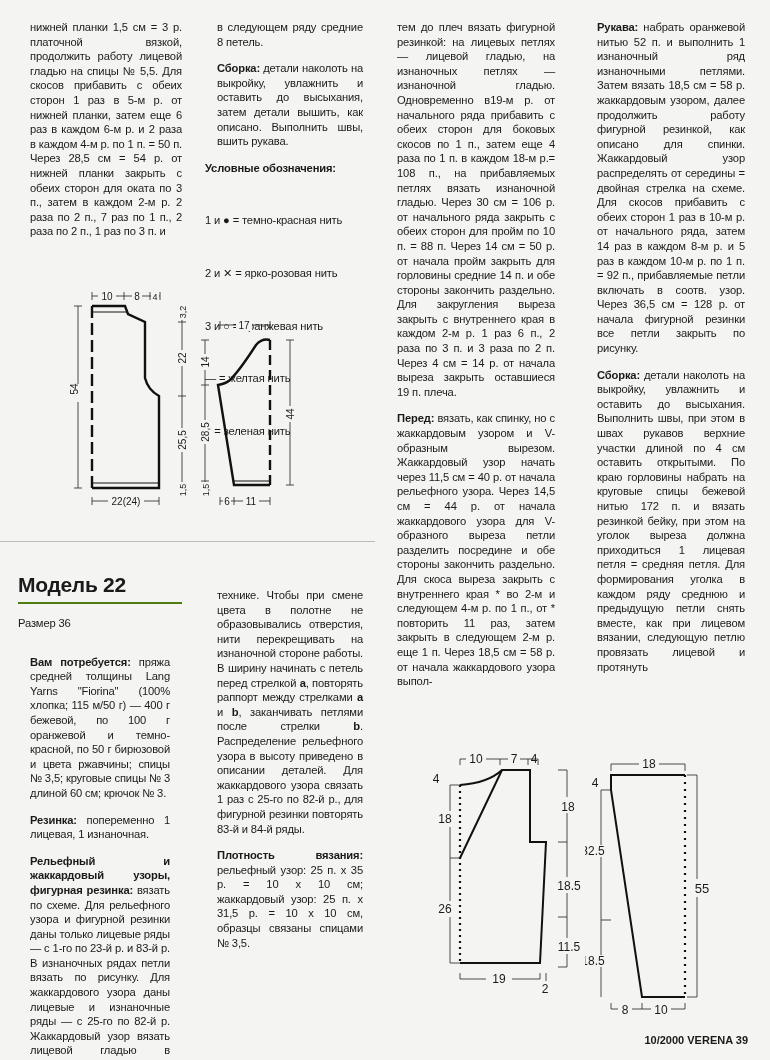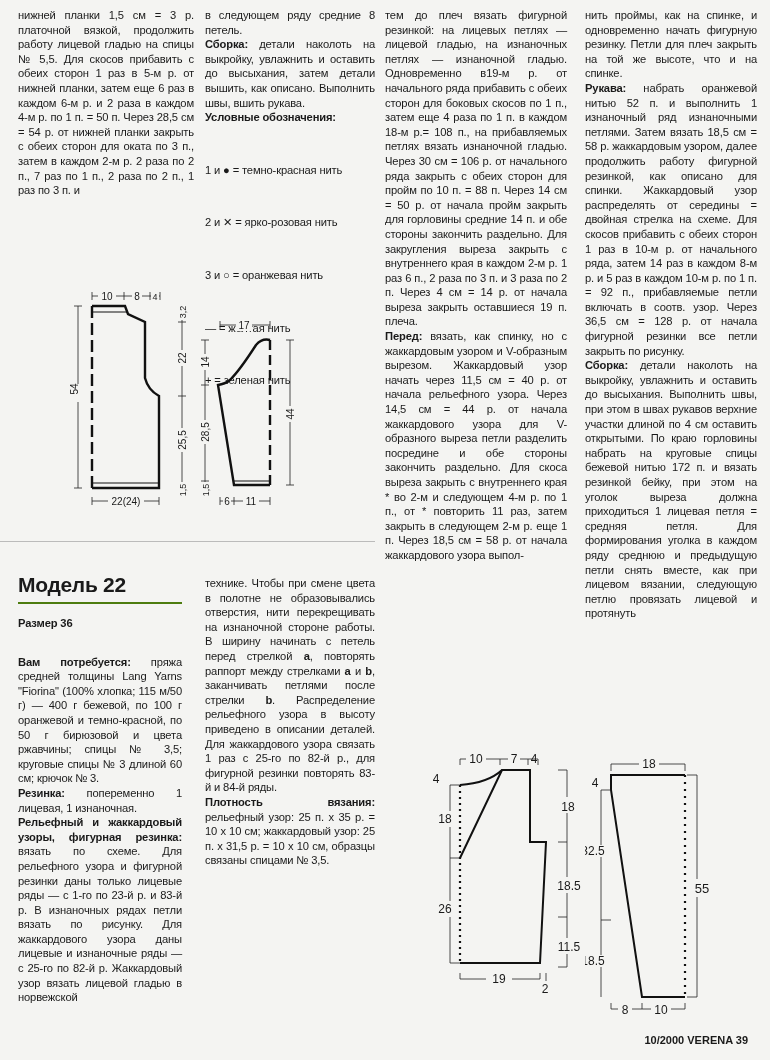--- a/index.html
+++ b/index.html
@@ -1,25 +1,25 @@
 <!DOCTYPE html>
 <html><head>
 <meta charset="utf-8">
 <style>
   html,body{margin:0;padding:0;}
   body{width:770px;height:1060px;background:#f4f4f2;position:relative;overflow:hidden;
        font-family:"Liberation Sans", sans-serif;color:#1a1a1a;}
   .col{position:absolute;font-size:11.2px;line-height:14.6px;text-align:justify;letter-spacing:-0.15px;}
-  .col p{margin:0;}
+  .col p{margin:12px;}
   .col b{font-weight:bold;}
   .legend-title{font-weight:bold;margin-top:0;}
   .legend-line{text-align:left;margin-top:38px;}
   .rule{position:absolute;left:0;width:770px;border-top:1px solid #bbb;}
   .model-title{font-size:21px;font-weight:bold;line-height:26px;padding-bottom:4px;border-bottom:2px solid #4d7c0f;margin-bottom:12px;letter-spacing:-0.3px;}
-  .size{font-weight:bold;margin-bottom:24px;}
+  .size{font-weight:normal;margin-bottom:24px;}
   .footer{position:absolute;right:22px;bottom:14px;font-size:11px;font-weight:bold;}
   svg text{font-family:"Liberation Sans", sans-serif;fill:#1a1a1a;}
   .diag{position:absolute;}
 </style>
 </head>
 <body>
 
 <div class="col" style="left:18px;top:8px;width:176px;">
   <p>нижней планки 1,5 см = 3 р. платочной вязкой, продолжить работу лицевой гладью на спицы № 5,5. Для скосов прибавить с обеих сторон 1 раз в 5-м р. от нижней планки, затем еще 6 раз в каждом 6-м р. и 2 раза в каждом 4-м р. по 1 п. = 50 п. Через 28,5 см = 54 р. от нижней планки закрыть с обеих сторон для оката по 3 п., затем в каждом 2-м р. 2 раза по 2 п., 7 раз по 1 п., 2 раза по 2 п., 1 раз по 3 п. и</p>
 </div>
@@ -34,21 +34,20 @@
   <div class="legend-line">— = желтая нить</div>
   <div class="legend-line">+ = зеленая нить</div>
 </div>
 
 <div class="col" style="left:385px;top:8px;width:182px;">
   <p>тем до плеч вязать фигурной резинкой: на лицевых петлях — лицевой гладью, на изнаночных петлях — изнаночной гладью. Одновременно в19-м р. от начального ряда прибавить с обеих сторон для боковых скосов по 1 п., затем еще 4 раза по 1 п. в каждом 18-м р.= 108 п., на прибавляемых петлях вязать изнаночной гладью. Через 30 см = 106 р. от начального ряда закрыть с обеих сторон для пройм по 10 п. = 88 п. Через 14 см = 50 р. от начала пройм закрыть для горловины средние 14 п. и обе стороны закончить раздельно. Для закругления выреза закрыть с внутреннего края в каждом 2-м р. 1 раз 6 п., 2 раза по 3 п. и 3 раза по 2 п. Через 4 см = 14 р. от начала выреза закрыть оставшиеся 19 п. плеча.</p>
   <p><b>Перед:</b><span> вязать, как спинку, но с жаккардовым узором и V-образным вырезом. Жаккардовый узор начать через 11,5 см = 40 р. от начала рельефного узора. Через 14,5 см = 44 р. от начала жаккардового узора для V-образного выреза петли разделить посредине и обе стороны закончить раздельно. Для скоса выреза закрыть с внутреннего края * во 2-м и следующем 4-м р. по 1 п., от * повторить 11 раз, затем закрыть в следующем 2-м р. еще 1 п. Через 18,5 см = 58 р. от начала жаккардового узора выпол-</span></p>
 </div>
 
 <div class="col" style="left:585px;top:8px;width:172px;">
-  <p>нить проймы, как на спинке, и одновременно начать фигурную резинку. Петли для плеч закрыть на той же высоте, что и на спинке.</p>
   <p><b>Рукава:</b><span> набрать оранжевой нитью 52 п. и выполнить 1 изнаночный ряд изнаночными петлями. Затем вязать 18,5 см = 58 р. жаккардовым узором, далее продолжить работу фигурной резинкой, как описано для спинки. Жаккардовый узор распределять от середины = двойная стрелка на схеме. Для скосов прибавить с обеих сторон 1 раз в 10-м р. от начального ряда, затем 14 раз в каждом 8-м р. и 5 раз в каждом 10-м р. по 1 п. = 92 п., прибавляемые петли включать в соотв. узор. Через 36,5 см = 128 р. от начала фигурной резинки все петли закрыть по рисунку.</span></p>
   <p><b>Сборка:</b><span> детали наколоть на выкройку, увлажнить и оставить до высыхания. Выполнить швы, при этом в швах рукавов верхние участки длиной по 4 см оставить открытыми. По краю горловины набрать на круговые спицы бежевой нитью 172 п. и вязать резинкой бейку, при этом на уголок выреза должна приходиться 1 лицевая петля = средняя петля. Для формирования уголка в каждом ряду среднюю и предыдущую петли снять вместе, как при лицевом вязании, следующую петлю провязать лицевой и протянуть</span></p>
 </div>
 
 <svg class="diag" style="left:10px;top:290px;" width="200" height="250" viewBox="0 0 200 250">
 
   <text x="112" y="-2" font-size="10" text-anchor="middle">(10)</text>
   <line x1="82" y1="6" x2="150" y2="6" stroke="#222" stroke-width="0.8"></line>
   <line x1="82" y1="2" x2="82" y2="10" stroke="#222" stroke-width="0.8"></line>
   <line x1="114" y1="2" x2="114" y2="10" stroke="#222" stroke-width="0.8"></line>

